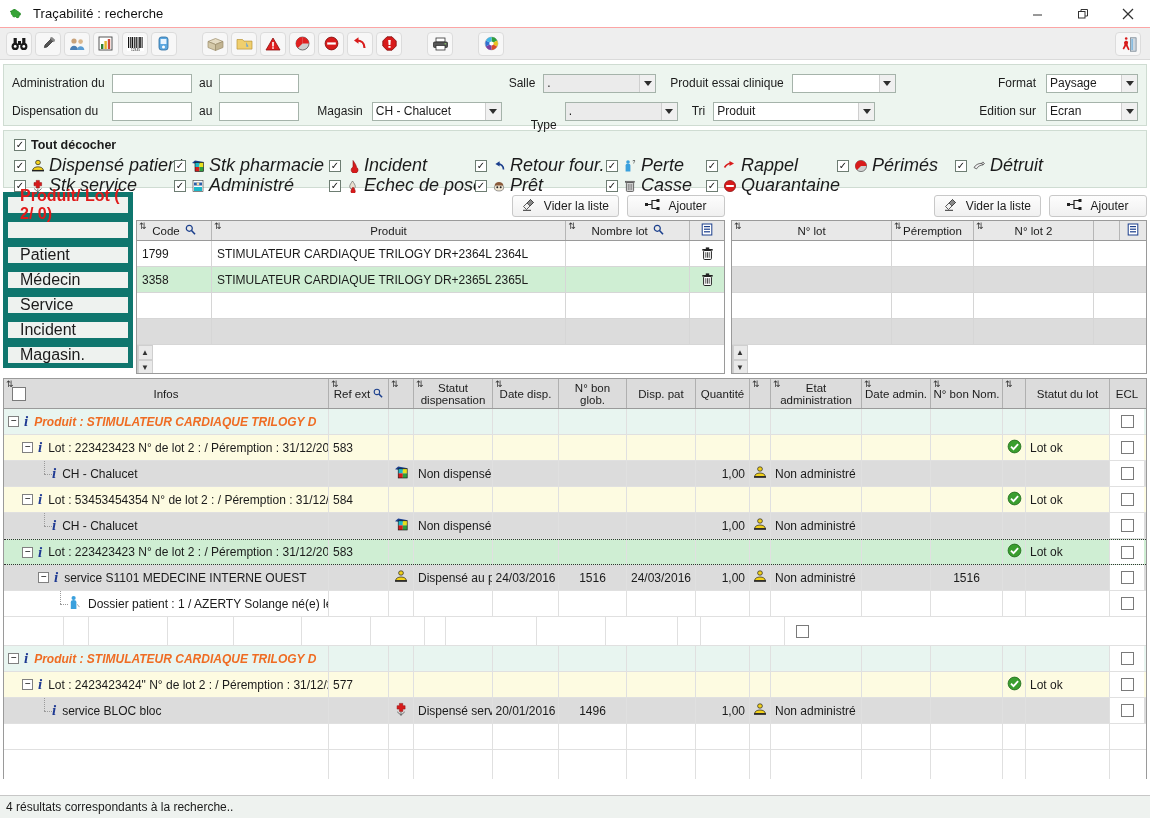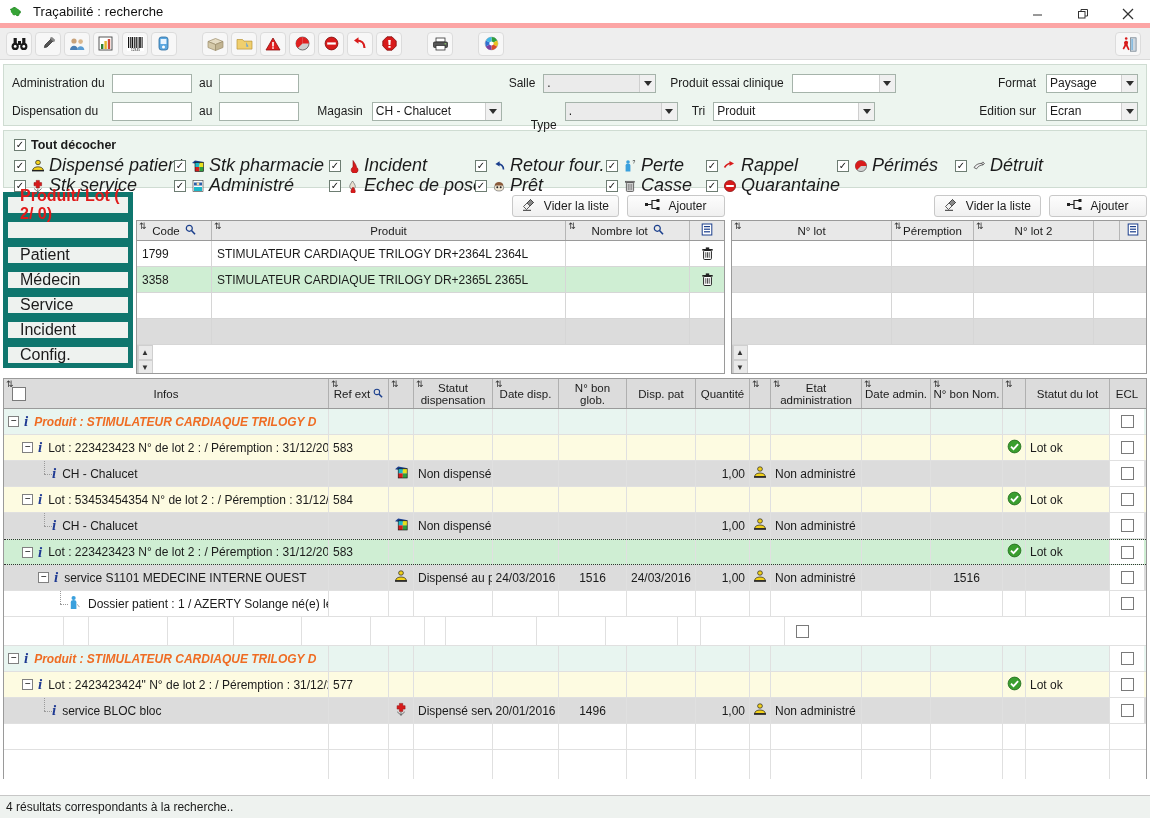--- a/index.html
+++ b/index.html
@@ -10,21 +10,21 @@
     font-size:12px;
     color:#1b1b1b;
     background:#ffffff;
     overflow:hidden;
     -webkit-font-smoothing:antialiased;
   }
 
   
   .titlebar{
     height:28px; background:#ffffff; display:flex; align-items:center;
-    border-bottom:5px solid #fca5a5; position:relative;
+    border-bottom:1px solid #fca5a5; position:relative;
   }
   .title-icon{ width:18px; height:18px; margin:0 8px 0 7px; flex:none; position:relative; }
   .title-text{ font-size:13px; color:#111; letter-spacing:.1px; }
   .win-btns{ position:absolute; right:0; top:0; height:28px; display:flex; }
   .win-btn{ width:45px; height:28px; display:flex; align-items:center; justify-content:center;
             font-size:14px; color:#333; cursor:default; }
 
   
   .toolbar{
     height:32px; background:#eeeeee; border-bottom:1px solid #dadada;
@@ -590,21 +590,21 @@
 
 <div class="mid">
 
   <div class="sidetabs">
     <div class="stab active">Produit/ Lot ( 2/ 0)</div>
     <div class="stab blank"></div>
     <div class="stab">Patient</div>
     <div class="stab">Médecin</div>
     <div class="stab">Service</div>
     <div class="stab">Incident</div>
-    <div class="stab">Config.</div>
+    <div class="stab">Magasin.</div>
   </div>
 
   <div class="gridwrap">
 
     <div class="gridcol left">
       <div class="gbtns">
         <div class="gbtn">
           <span>
             <svg width="15" height="13" viewBox="0 0 15 13">
                 <path d="M4.5 11.5L1.5 8.5l7-7 3 3z" fill="#f0f0f0" stroke="#333" stroke-width=".8"></path>

